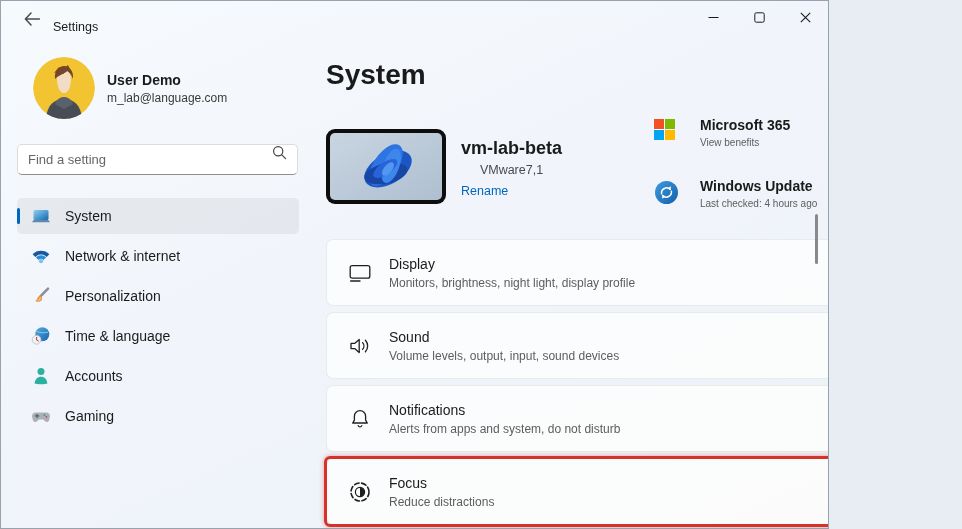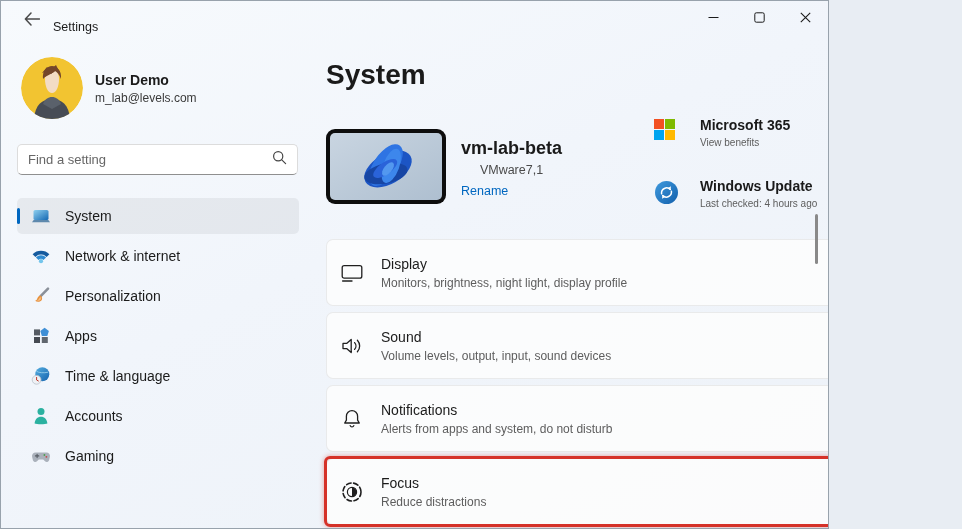--- a/index.html
+++ b/index.html
@@ -14,30 +14,30 @@
 
   
   .titlebar { position:absolute; top:0; left:0; right:0; height:40px; }
   .back-btn { position:absolute; left:14px; top:7px; width:34px; height:26px;
     display:flex; align-items:center; justify-content:center; border-radius:4px; cursor:pointer; }
   .app-title { position:absolute; left:52px; top:19px; font-size:12.5px; color:#1b1b1b; }
   .win-controls { position:absolute; top:0; right:0; display:flex; }
   .winbtn { width:46px; height:33px; display:flex; align-items:center; justify-content:center; cursor:pointer; }
 
   
-  .user-card { position:absolute; left:20px; top:56px; width:282px; height:62px;
+  .user-card { position:absolute; left:32px; top:56px; width:282px; height:62px;
     display:flex; align-items:center; cursor:pointer; }
   .avatar { width:62px; height:62px; border-radius:50%; overflow:hidden; flex:0 0 62px; }
   .user-text { margin-left:12px; }
   .user-name { font-size:14px; font-weight:700; color:#1b1b1b; }
   .user-email { font-size:12px; color:#3a3a3a; margin-top:3px; }
 
   .search-box { position:absolute; left:16px; top:143px; width:281px; height:31px;
     background:#fff; border:1px solid #dcdcdc; border-bottom:1px solid #8f8f8f;
-    border-radius:5px; display:flex; align-items:center; padding:0 10px; }
+    border-radius:5px; display:flex; padding:0 10px; }
   .search-box input { flex:1; border:none; outline:none; font-size:13px;
     font-family:"Liberation Sans",sans-serif; color:#1b1b1b; background:transparent; }
   .search-box input::placeholder { color:#666; }
 
   .nav { position:absolute; left:16px; top:197px; width:282px; }
   .nav-item { position:relative; height:36px; margin-bottom:4px; border-radius:5px;
     display:flex; align-items:center; padding-left:14px; cursor:pointer; }
   .nav-item.selected { background:rgba(0,0,0,0.055); }
   .nav-accent { position:absolute; left:0; top:10px; width:3px; height:16px;
     border-radius:2px; background:#0067c0; }
@@ -62,21 +62,21 @@
   .q-title { font-size:14px; font-weight:700; color:#1a1a1a; }
   .q-sub { font-size:10px; color:#5d5d5d; margin-top:4px; }
   .q-sub.link { cursor:pointer; }
   #q-m365 { left:653px; top:116px; }
   #q-onedrive { left:801px; top:116px; }
   #q-update { left:653px; top:177px; }
 
   .rows { position:absolute; left:325px; top:238px; width:610px; }
   .row { position:relative; height:67px; margin-bottom:6px; border-radius:7px;
     background:rgba(253,253,253,0.85); border:1px solid rgba(0,0,0,0.075);
-    display:flex; align-items:center; padding-left:12px; cursor:pointer; }
+    display:flex; align-items:center; padding-left:20px; cursor:pointer; }
   .row-icon { width:26px; height:26px; flex:0 0 26px; display:flex; align-items:center; }
   .row-text { margin-left:16px; }
   .row-title { font-size:14px; color:#1b1b1b; }
   .row-sub { font-size:12px; color:#5d5d5d; margin-top:4px; }
   .row-chevron { position:absolute; right:19px; top:50%; transform:translateY(-50%); }
   .annotation-box { position:absolute; left:-3px; top:-3px; right:-3px; bottom:-3px;
     border:3px solid #d53229; border-radius:6px; pointer-events:none;
     box-shadow:0 0 5px rgba(213,50,41,0.45); }
 
   .scroll-thumb { position:absolute; right:10px; top:213px; width:3px; height:50px;
@@ -152,21 +152,21 @@
           <path d="M13 62c1-14 8-20 18-20s17 6 18 20z" fill="#474c55"></path>
           <path d="M22 47c2-5 5-7 9-7s7 2 9 7l-9 5z" fill="#5a616b"></path>
           <path d="M24 22c0-7 4-10 7-10s7 3 7 10c0 8-3 14-7 14s-7-6-7-14z" fill="#f3dcc4"></path>
           <path d="M22 22c-1-8 4-13 9-13s10 5 9 13c-2-5-4-7-6-8-1 2-8 4-12 8z" fill="#74462a"></path>
           <path d="M21 16l5-6 3 3 6-5 4 8-4-3-5 4-3-3z" fill="#74462a"></path>
         </g>
       </svg>
     </div>
     <div class="user-text">
       <div class="user-name">User Demo</div>
-      <div class="user-email">m_lab@levels.com</div>
+      <div class="user-email">m_lab@language.com</div>
     </div>
   </div>
 
   <div class="search-box">
     <input type="text" placeholder="Find a setting" style="">
     <span>
       <svg width="15" height="15" viewBox="0 0 15 15">
           <circle cx="6.2" cy="6.2" r="4.6" fill="none" stroke="#444" stroke-width="1.2"></circle>
           <line x1="9.8" y1="9.8" x2="13.6" y2="13.6" stroke="#444" stroke-width="1.2" stroke-linecap="round"></line>
         </svg>
@@ -202,31 +202,20 @@
       <span class="nav-icon">
         <svg width="20" height="20" viewBox="0 0 20 20">
             <path d="M17 2.6 9.4 10.4" stroke="#8a9099" stroke-width="2.6" stroke-linecap="round"></path>
             <path d="M9.8 9.6c-2.4.3-3.2 1.9-3.8 3.7-.3.9-1 1.4-1.9 1.5 1.5 1.4 4.7 1.5 6.3-.3 1-1.2 1.1-2.9-.6-4.9z" fill="#e8923d"></path>
             <path d="M8.2 12.4c-.5 1-1.2 1.6-2.4 1.9 1.2.7 2.9.5 3.7-.5.6-.8.6-1.8-.2-2.7z" fill="#f6c08a"></path>
           </svg>
       </span>
       <span class="nav-label">Personalization</span>
     </div>
 
-    <div class="nav-item">
-      <span class="nav-icon">
-        <svg width="20" height="20" viewBox="0 0 20 20">
-            <rect x="3" y="3.4" width="6" height="6" fill="#555b63"></rect>
-            <rect x="3" y="11" width="6" height="6" fill="#454a52"></rect>
-            <rect x="10.8" y="11" width="6" height="6" fill="#60666e"></rect>
-            <path d="M13.6 1.8l4.3 3.1-1.6 5h-5.4l-1.6-5z" fill="#3f8fd6"></path>
-          </svg>
-      </span>
-      <span class="nav-label">Apps</span>
-    </div>
 
     <div class="nav-item">
       <span class="nav-icon">
         <svg width="20" height="20" viewBox="0 0 20 20">
             <circle cx="11.3" cy="8.3" r="7" fill="url(#g-globe)"></circle>
             <path d="M5.4 5.2c2 1.6 7.4 2 11.8 1" stroke="#9fd3ee" stroke-width="1" fill="none" opacity="0.8"></path>
             <circle cx="5.6" cy="13.8" r="4.4" fill="#eef1f5" stroke="#b9c0c9" stroke-width="0.8"></circle>
             <path d="M5.6 11.4v2.6l1.8 1" stroke="#c0392b" stroke-width="1" fill="none" stroke-linecap="round"></path>
           </svg>
       </span>

